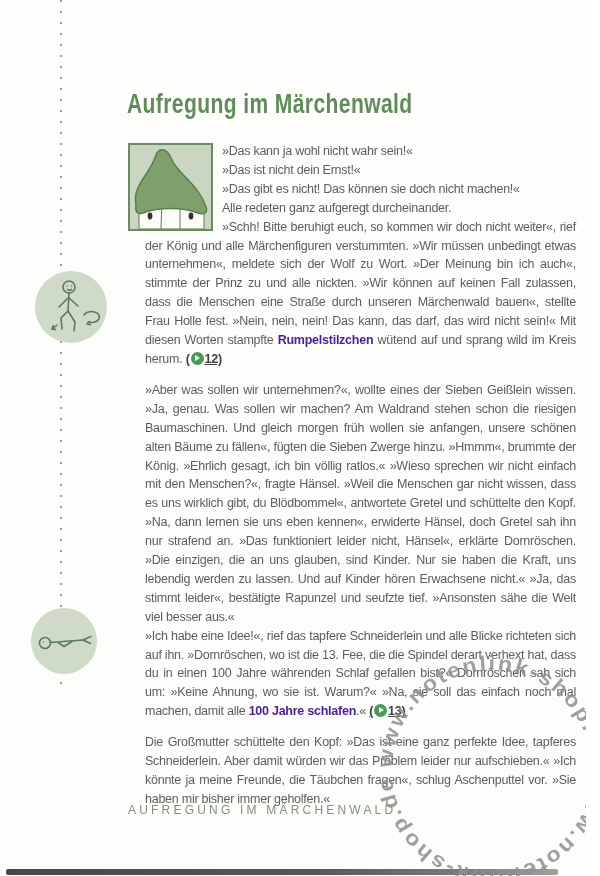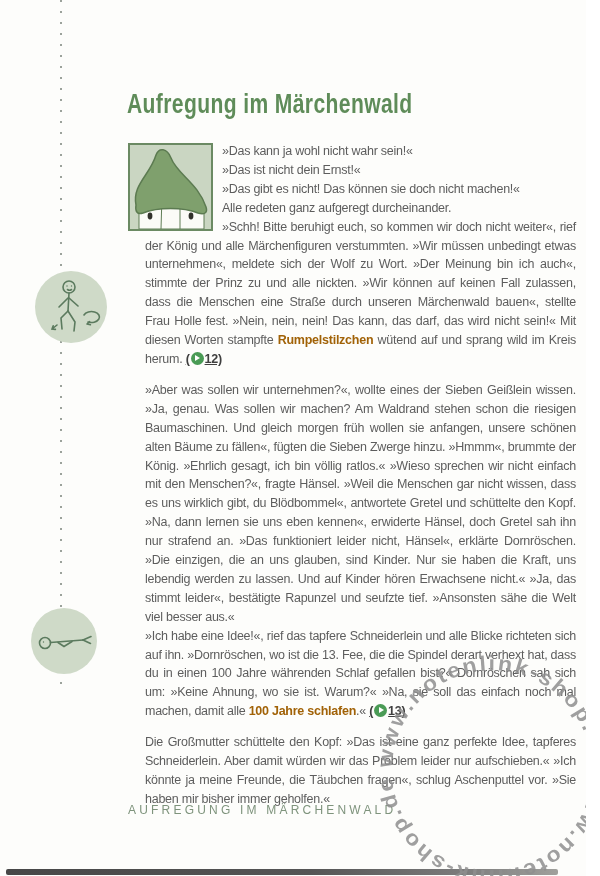--- a/index.html
+++ b/index.html
@@ -21,21 +21,21 @@
          color:#5f8c59;white-space:nowrap;transform:scale(0.78,1.05);transform-origin:0 0;
          letter-spacing:0.5px;z-index:2;}
 
   
   .article{position:absolute;left:128px;top:142px;width:448px;z-index:2;}
   .illu{float:left;width:85px;height:88px;margin:1px 9px 2px 0;background:#cad6c2;
         border:2px solid #6b8a63;box-sizing:border-box;}
   .illu svg{display:block;width:100%;height:100%;}
   .para{font-size:12.5px;line-height:18.9px;letter-spacing:-0.25px;color:#5d5d5d;
         text-align:justify;margin:0 0 12px 17px;}
-  .para .b{font-weight:bold;color:#a16207;}
+  .para .b{font-weight:bold;color:#4c1d95;}
   .playref{font-weight:bold;color:#3f3f3f;white-space:nowrap;text-decoration:underline;}
   .playicon{display:inline-block;position:relative;width:13px;height:13px;border-radius:50%;
             background:#4a9b55;vertical-align:-2px;margin:0 1px;}
   .playicon::after{content:'';position:absolute;left:4.8px;top:3.2px;width:0;height:0;
             border-style:solid;border-width:3.4px 0 3.4px 5.4px;
             border-color:transparent transparent transparent #ffffff;}
 
   
   .footer{position:absolute;left:128px;top:803px;width:448px;z-index:3;
           font-size:12px;letter-spacing:3.2px;color:#7e937c;}

